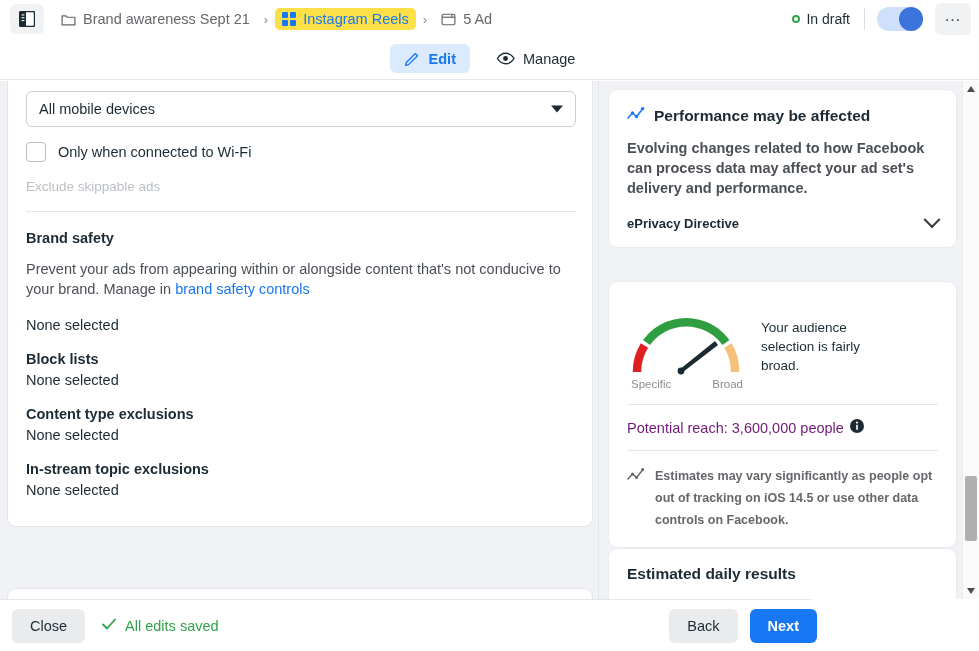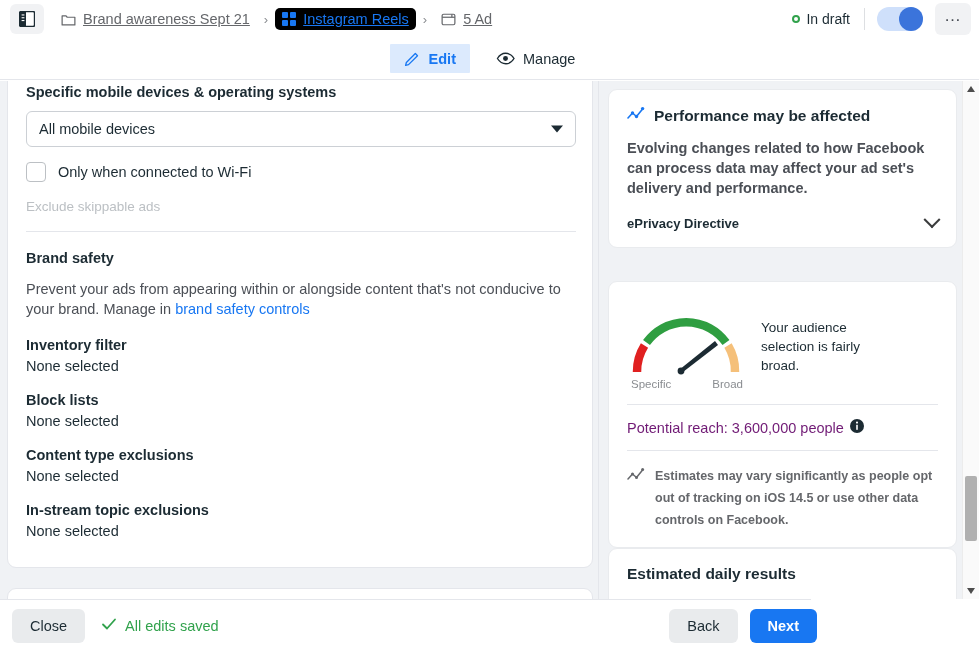--- a/index.html
+++ b/index.html
@@ -26,24 +26,23 @@
   .sidebar-toggle svg { display:block; }
 
   .breadcrumb {
     display: flex; align-items: center; margin-left: 10px; height: 30px;
   }
   .crumb {
     display: flex; align-items: center; gap: 7px;
     padding: 3px 7px; border-radius: 5px;
     font-size: 14.5px; color: #65676b; white-space: nowrap;
     cursor: pointer;
-    text-decoration: underline;
   }
   .crumb.active {
-    background: #000000; color: #1877f2; font-weight: 400;
+    background: #fde047; color: #1877f2; font-weight: 400;
   }
   .crumb-sep {
     color: #8a8d91; font-size: 13px; padding: 0 7px; user-select:none;
   }
   .crumb svg { display:block; flex: 0 0 auto; }
 
   .topbar-right {
     position: absolute; right: 8px; top: 0; height: 38px;
     display: flex; align-items: center; gap: 0;
   }
@@ -74,21 +73,21 @@
 
   
   .tabrow {
     position: absolute; top: 38px; left: 0; width: 979px; height: 42px;
     display: flex; align-items: center; justify-content: center; gap: 12px;
     background: #ffffff;
     border-bottom: 1px solid #e4e6eb;
   }
   .tab {
     display: flex; align-items: center; gap: 8px;
-    padding: 6px 14px; border-radius: 1px;
+    padding: 6px 14px; border-radius: 6px;
     font-size: 14.5px; color: #1c2b33; cursor: pointer;
   }
   .tab.active { background: #dceafd; color: #1877f2; font-weight: bold; }
   .tab svg { display:block; }
 
   
   .body {
     position: absolute; top: 81px; left: 0; width: 979px; height: 518px;
     background: #f0f2f5;
   }
@@ -327,42 +326,40 @@
     <span>Manage</span>
   </div>
 </div>
 
 <div class="body">
 
   <div class="leftcol">
     <div class="card-left">
       <div style="height:60px"></div>
 
-      <div class="field-label">Specific mobile devices &amp; operating systems</div>
       <div class="select-box">
         <span>All mobile devices</span>
         <span class="caret"></span>
       </div>
 
       <div class="check-row">
         <span class="checkbox"></span>
         <span class="check-label">Only when connected to Wi-Fi</span>
       </div>
 
       <div class="muted-line">Exclude skippable ads</div>
 
       <div class="divider"></div>
 
       <div class="sec-block">
         <div class="sec-title">Brand safety</div>
         <div class="sec-desc"><span>Prevent your ads from appearing within or alongside content that's not conducive to your brand. Manage in </span><span class="blue-link">brand safety controls</span></div>
       </div>
 
       <div class="kv">
-        <div class="k">Inventory filter</div>
         <div class="v">None selected</div>
       </div>
       <div class="kv">
         <div class="k">Block lists</div>
         <div class="v">None selected</div>
       </div>
       <div class="kv">
         <div class="k">Content type exclusions</div>
         <div class="v">None selected</div>
       </div>

